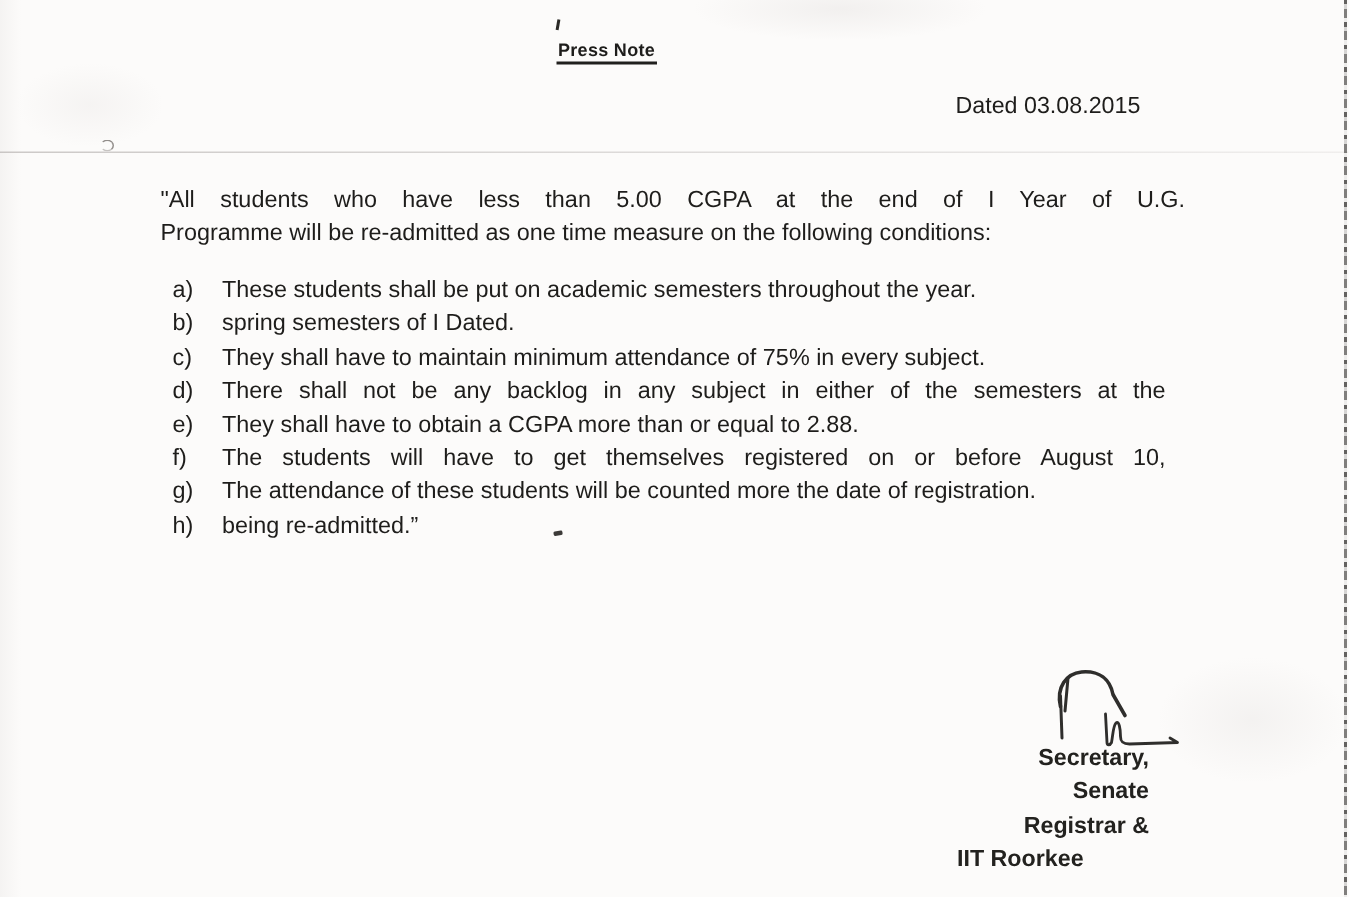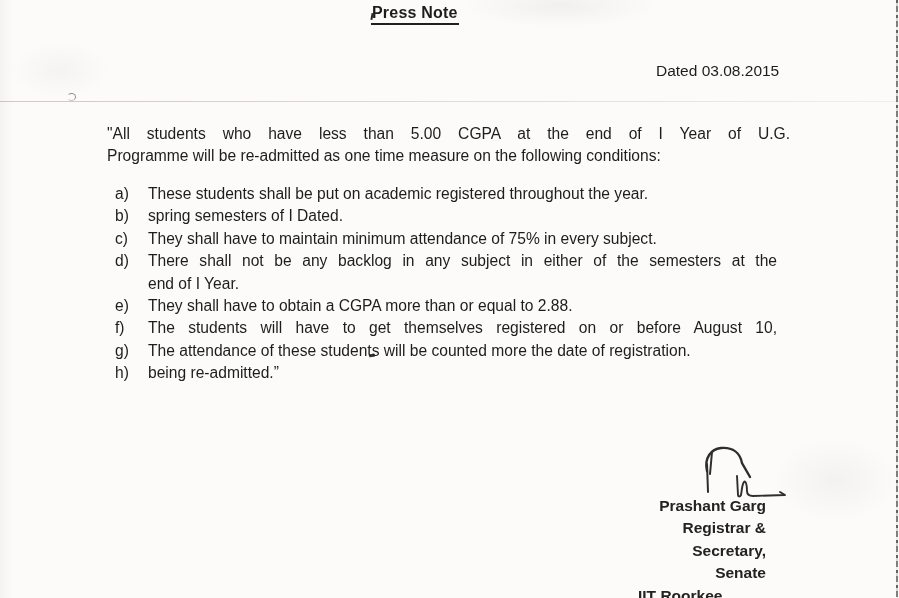--- a/index.html
+++ b/index.html
@@ -10,30 +10,30 @@
     background:
       radial-gradient(140px 30px at 560px 6px, rgba(205,200,198,0.22), transparent 70%),
       radial-gradient(90px 60px at 835px 480px, rgba(205,200,198,0.18), transparent 70%),
       radial-gradient(70px 40px at 60px 70px, rgba(205,200,198,0.15), transparent 70%),
       linear-gradient(90deg, rgba(190,185,183,0.12), transparent 14px),
       #fcfbfa;
     font-family:"Liberation Sans","DejaVu Sans",sans-serif;
     color:#1e1d1b;
   }
   .title{
-    position:absolute;left:371px;top:4px;
-    font-size:16px;font-weight:bold;letter-spacing:0.2px;
+    position:absolute;left:371px;top:26px;
+    font-size:12px;font-weight:bold;letter-spacing:0.2px;
     border-bottom:2px solid #21201e;padding:0 1px 1px 1px;
   }
   .p-tick{
     position:absolute;left:371px;top:13px;width:2px;height:7px;
     background:#2a2926;transform:rotate(10deg);
   }
   .dated{
-    position:absolute;left:656px;top:62px;
+    position:absolute;left:637px;top:62px;
     font-size:15.5px;
   }
   .intro{
     position:absolute;left:107px;top:123px;width:683px;
     font-size:15.6px;line-height:22px;
   }
   .conditions{
     position:absolute;left:115px;top:183px;width:662px;
     font-size:15.6px;line-height:22.4px;
   }
@@ -87,40 +87,39 @@
 
   <div class="intro">
     <div class="jline">"All students who have less than 5.00 CGPA at the end of I Year of U.G.</div>
     <div>Programme will be re-admitted as one time measure on the following conditions:</div>
   </div>
 
   <div class="conditions">
       <div class="cond">
         <div class="lab">a)</div>
         <div class="body">
-          <div>These students shall be put on academic registered throughout the year.</div>
+          <div>These students shall be put on academic semesters throughout the year.</div>
         </div>
       </div>
       <div class="cond">
         <div class="lab">b)</div>
         <div class="body">
           <div>spring semesters of I Dated.</div>
         </div>
       </div>
       <div class="cond">
         <div class="lab">c)</div>
         <div class="body">
           <div>They shall have to maintain minimum attendance of 75% in every subject.</div>
         </div>
       </div>
       <div class="cond">
         <div class="lab">d)</div>
         <div class="body">
           <div class="jline">There shall not be any backlog in any subject in either of the semesters at the</div>
-          <div>end of I Year.</div>
         </div>
       </div>
       <div class="cond">
         <div class="lab">e)</div>
         <div class="body">
           <div>They shall have to obtain a CGPA more than or equal to 2.88.</div>
         </div>
       </div>
       <div class="cond">
         <div class="lab">f)</div>
@@ -143,19 +142,18 @@
     </div>
 
   <svg class="sig-scribble" width="105" height="58" viewBox="0 0 105 58" fill="none" xmlns="http://www.w3.org/2000/svg">
     <path d="M14 27 C 11 14, 18 5, 28 4 C 40 3, 47 9, 49 19 L 57 33" stroke="#2f2e2c" stroke-width="2.4" stroke-linecap="round"></path>
     <path d="M14 20 L 15 48" stroke="#2f2e2c" stroke-width="2" stroke-linecap="round"></path>
     <path d="M19 8 L 17 30" stroke="#2f2e2c" stroke-width="2" stroke-linecap="round"></path>
     <path d="M44 32 L 45 51 C 45 53, 47 53, 48 51 C 49 46, 49 40, 51 38 C 53 36, 54 42, 54 47 C 54 51, 56 52, 60 52 L 92 51 L 87 48" stroke="#2f2e2c" stroke-width="1.9" stroke-linecap="round" stroke-linejoin="round"></path>
   </svg>
 
   <div class="sig-block">
-    <div class="sig-name">Prashant Garg</div>
+    <div class="sig-line-r">Secretary, Senate</div>
     <div class="sig-line-r">Registrar &amp;</div>
-    <div class="sig-line-r">Secretary, Senate</div>
     <div class="sig-line-l">IIT Roorkee</div>
   </div>
 
 </div>
 
 </body></html>

